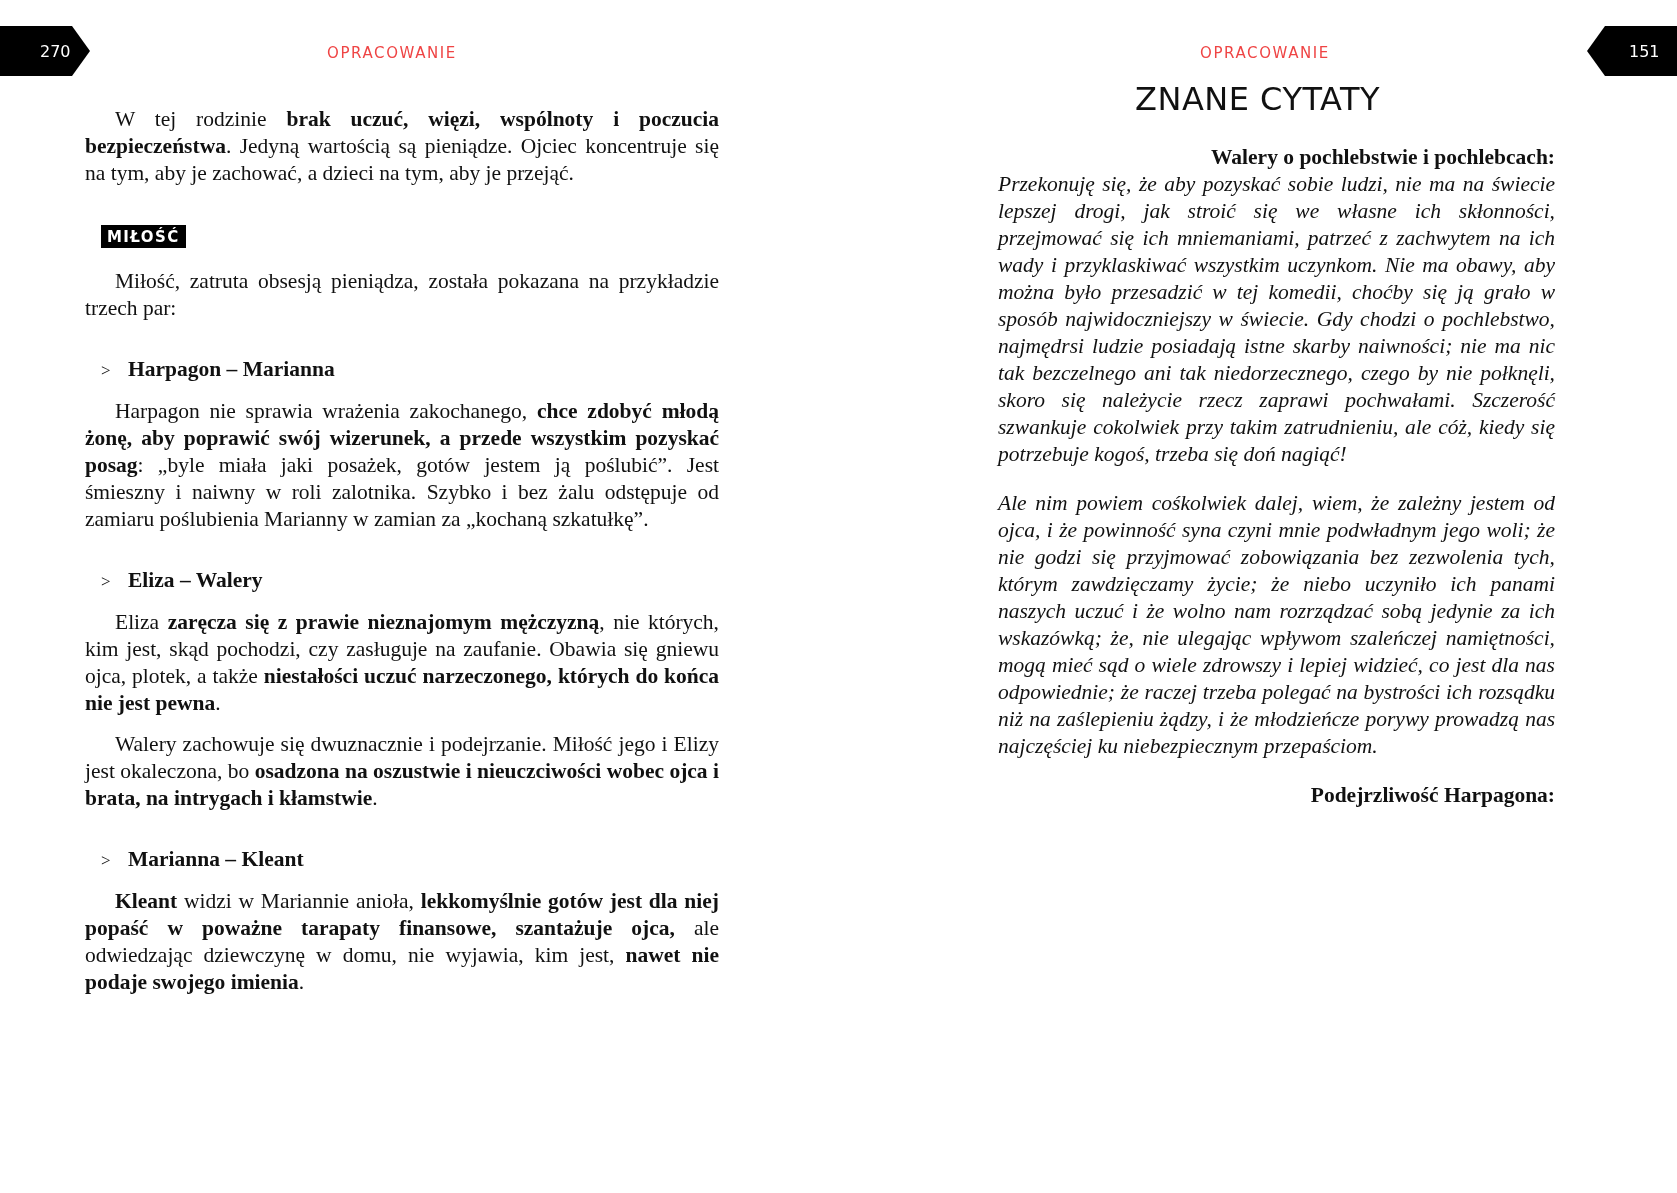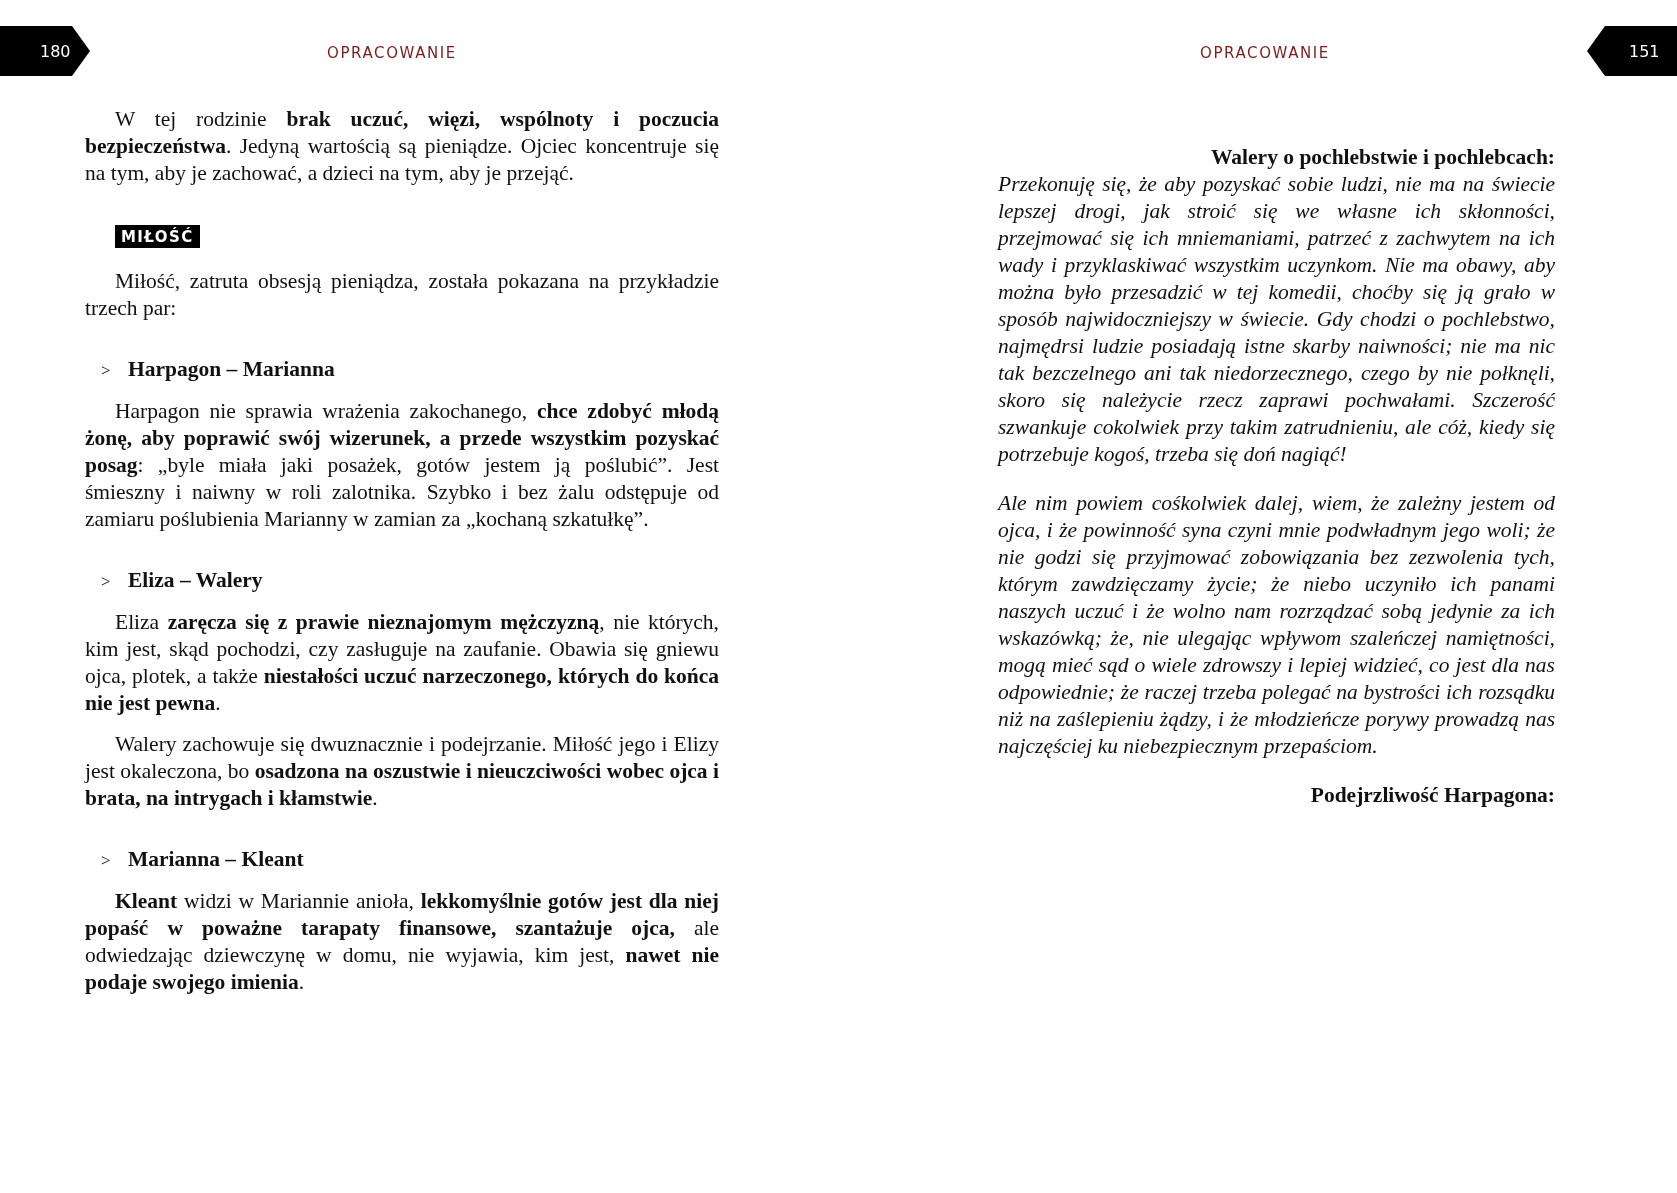--- a/index.html
+++ b/index.html
@@ -7,46 +7,46 @@
     .page { position: absolute; top: 0; height: 1193px; }
     .page-left { left: 0; width: 838px; }
     .page-right { left: 838px; width: 839px; }
 
     .tab { position: absolute; top: 26px; height: 50px; background: #000; color: #fff;
            font-family: "DejaVu Sans", sans-serif; font-size: 16px; display: flex; align-items: center; }
     .tab-left { left: 0; width: 90px; clip-path: polygon(0 0, 72px 0, 90px 50%, 72px 100%, 0 100%); padding-left: 40px; box-sizing: border-box; }
     .tab-right { right: 0; width: 90px; clip-path: polygon(18px 0, 100% 0, 100% 100%, 18px 100%, 0 50%); padding-left: 42px; box-sizing: border-box; }
 
     .running-head { position: absolute; top: 44px; font-family: "DejaVu Sans", sans-serif; font-size: 15px;
-                    letter-spacing: 1.6px; color: #7f1d1d; font-weight: normal; }
+                    letter-spacing: 1.6px; color: #ef4444; font-weight: normal; }
     .rh-left { left: 327px; }
     .rh-right { left: 362px; }
 
     .col-left { position: absolute; left: 71px; top: 92px; width: 662px; font-size: 21.5px; line-height: 27px; text-align: justify; }
     .col-left p { margin: 14px; text-indent: 30px; }
     .col-left b { font-weight: bold; }
     .gap { height: 20px; }
-    .badge { display: inline-block; margin-left: 44px; background: #000; color: #fff; font-family: "DejaVu Sans", sans-serif;
+    .badge { display: inline-block; margin-left: 30px; background: #000; color: #fff; font-family: "DejaVu Sans", sans-serif;
              font-weight: bold; font-size: 15px; letter-spacing: 1.4px; padding: 2px 6px 1px 6px; line-height: 20px; margin-top: 4px; margin-bottom: 6px; }
     .pair-heading { margin: 0; padding-left: 30px; font-weight: bold; font-size: 21.5px; line-height: 27px; display: flex; align-items: baseline; }
     .pair-heading .arrow { font-weight: normal; font-size: 17px; width: 27px; display: inline-block; }
 
     .title { position: absolute; left: 0; width: 839px; top: 80px; text-align: center; font-family: "DejaVu Sans", sans-serif;
              font-size: 32px; font-weight: normal; letter-spacing: 0.5px; color: #111; margin: 0; }
     .col-right { position: absolute; left: 107px; top: 144px; width: 610px; }
     .quote-block { margin-bottom: 22px; }
     .quote-heading { font-weight: bold; font-size: 21.5px; line-height: 27px; margin: 0; text-align: right; }
     .quote-body { margin: 0 0 0 53px; font-style: italic; font-size: 21.5px; line-height: 27px; text-align: justify; }
   </style>
 </head>
 <body>
 
 <div class="page page-left">
   <div class="tab tab-left">
-    <span>180</span>
+    <span>270</span>
   </div>
   <div class="running-head rh-left">OPRACOWANIE</div>
 
   <div class="col-left">
     <p><span>W tej rodzinie </span><b>brak uczuć, więzi, wspólnoty i poczucia bezpieczeństwa</b><span>. Jedyną wartością są pieniądze. Ojciec koncentruje się na tym, aby je zachować, a dzieci na tym, aby je przejąć.</span></p>
 
     <div class="gap"></div>
     <div><span class="badge">MIŁOŚĆ</span></div>
     <p>Miłość, zatruta obsesją pieniądza, została pokazana na przykładzie trzech par:</p>
 
@@ -72,20 +72,21 @@
     </div>
     <p><b>Kleant</b><span> widzi w Mariannie anioła, </span><b>lekkomyślnie gotów jest dla niej popaść w poważne tarapaty finansowe, szantażuje ojca,</b><span> ale odwiedzając dziewczynę w domu, nie wyjawia, kim jest, </span><b>nawet nie podaje swojego imienia</b><span>.</span></p>
   </div>
 </div>
 
 <div class="page page-right">
   <div class="tab tab-right">
     <span>151</span>
   </div>
   <div class="running-head rh-right">OPRACOWANIE</div>
+  <h1 class="title">ZNANE CYTATY</h1>
 
   <div class="col-right">
     <div class="quote-block">
       <p class="quote-heading">Walery o pochlebstwie i pochlebcach:</p>
       <p class="quote-body">Przekonuję się, że aby pozyskać sobie ludzi, nie ma na świecie lepszej drogi, jak stroić się we własne ich skłonności, przejmować się ich mniemaniami, patrzeć z zachwytem na ich wady i przyklaskiwać wszystkim uczynkom. Nie ma obawy, aby można było przesadzić w tej komedii, choćby się ją grało w sposób najwidoczniejszy w świecie. Gdy chodzi o pochlebstwo, najmędrsi ludzie posiadają istne skarby naiwności; nie ma nic tak bezczelnego ani tak niedorzecznego, czego by nie połknęli, skoro się należycie rzecz zaprawi pochwałami. Szczerość szwankuje cokolwiek przy takim zatrudnieniu, ale cóż, kiedy się potrzebuje kogoś, trzeba się doń nagiąć!</p>
     </div>
     <div class="quote-block">
       <p class="quote-body">Ale nim powiem cośkolwiek dalej, wiem, że zależny jestem od ojca, i że powinność syna czyni mnie podwładnym jego woli; że nie godzi się przyjmować zobowiązania bez zezwolenia tych, którym zawdzięczamy życie; że niebo uczyniło ich panami naszych uczuć i że wolno nam rozrządzać sobą jedynie za ich wskazówką; że, nie ulegając wpływom szaleńczej namiętności, mogą mieć sąd o wiele zdrowszy i lepiej widzieć, co jest dla nas odpowiednie; że raczej trzeba polegać na bystrości ich rozsądku niż na zaślepieniu żądzy, i że młodzieńcze porywy prowadzą nas najczęściej ku niebezpiecznym przepaściom.</p>
     </div>
     <div class="quote-block">

